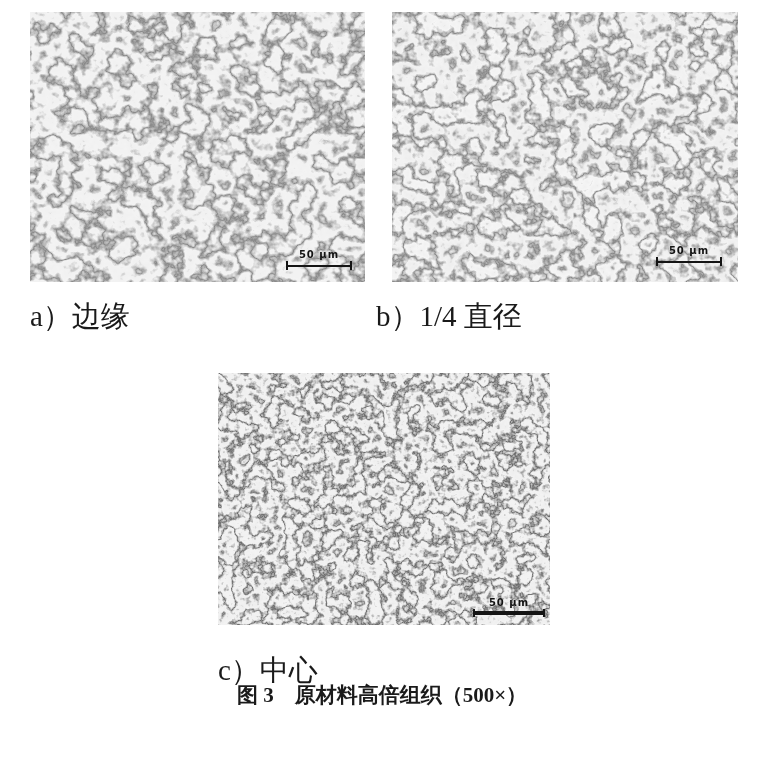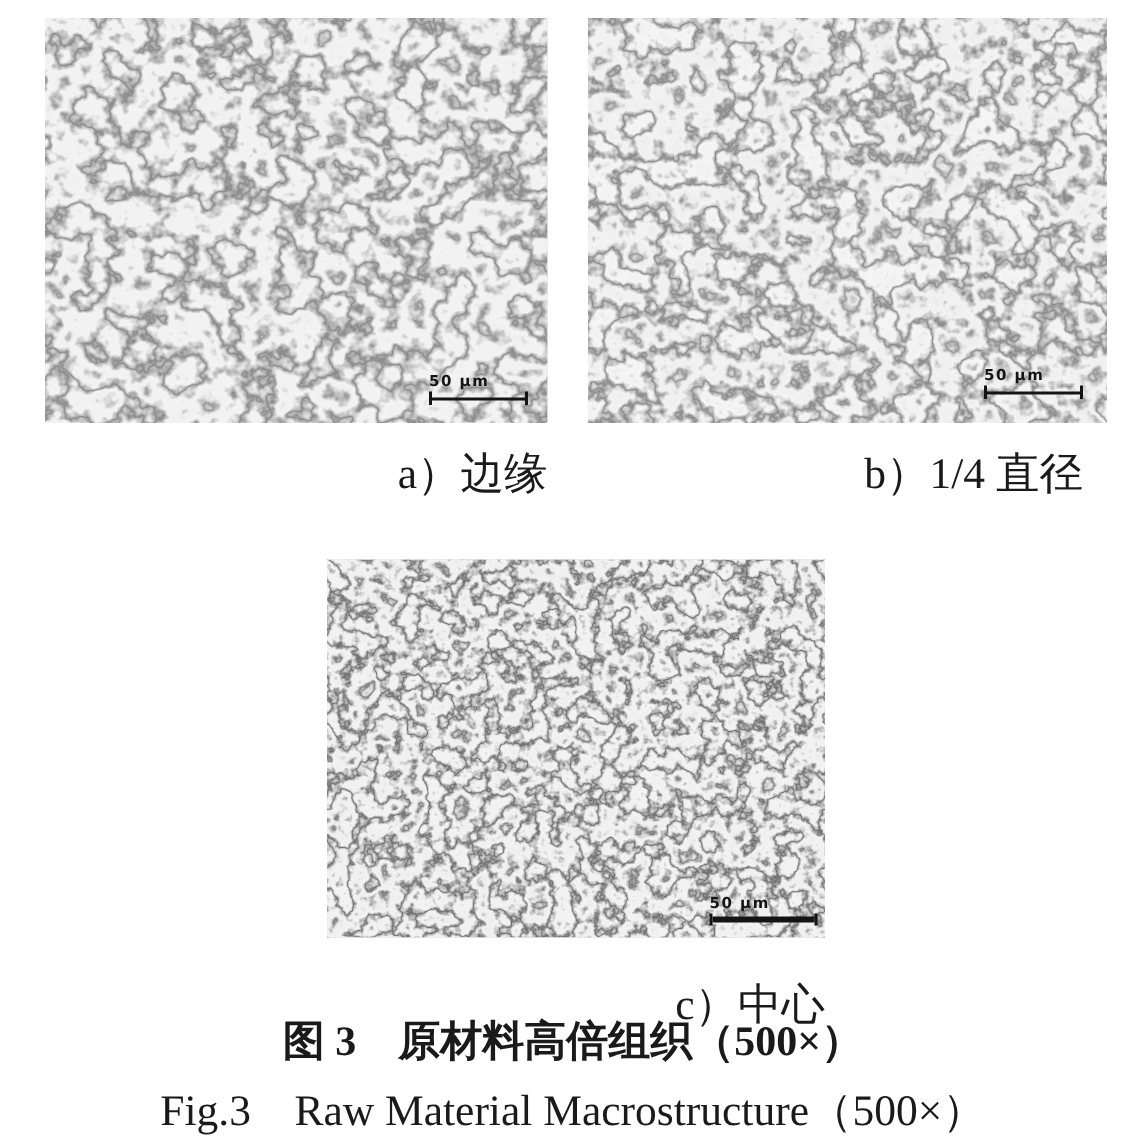--- a/index.html
+++ b/index.html
@@ -6,45 +6,45 @@
   .page{
     position:relative;width:764px;height:764px;background:#ffffff;
     font-family:"Liberation Serif","DejaVu Serif",serif;color:#1a1a1a;overflow:hidden;
   }
   .panel{position:absolute;overflow:hidden;background:#d9d9d9;}
   .panel svg.micro{display:block;width:100%;height:100%;}
   #panel-a{left:30px;top:12px;width:335px;height:270px;}
   #panel-b{left:392px;top:12px;width:346px;height:270px;}
   #panel-c{left:218px;top:373px;width:332px;height:252px;}
 
-  .scalebar{position:absolute;display:flex;flex-direction:column;z-index:3;}
+  .scalebar{position:absolute;display:flex;flex-direction:column;align-items:center;z-index:3;}
   #panel-a .scalebar{right:13px;bottom:12px;width:66px;}
   #panel-b .scalebar{right:16px;bottom:16px;width:66px;}
   #panel-c .scalebar{right:5px;bottom:8px;width:72px;}
   .sb-label{
     font-family:"DejaVu Sans","Liberation Sans",sans-serif;
     font-weight:bold;font-size:10px;line-height:11px;color:#141414;
     letter-spacing:1px;text-shadow:0 0 2px rgba(230,230,230,.7);
   }
   .sb-line{display:flex;align-items:center;width:100%;margin-top:1px;}
   .sb-tick{width:2px;height:9px;background:#141414;}
   .sb-rule{flex:1;height:2px;background:#141414;}
   #panel-c .sb-rule{height:4px;}
   #panel-c .sb-tick{height:8px;}
 
   .panel-label{
-    position:absolute;text-align:right;
+    position:absolute;text-align:left;
     font-size:29px;line-height:36px;color:#1a1a1a;
   }
   #label-a{left:30px;top:298px;width:335px;}
   #label-b{left:376px;top:298px;width:346px;}
   #label-c{left:218px;top:652px;width:332px;}
 
   .caption{position:absolute;left:0;width:764px;text-align:center;}
-  #caption-zh{top:676px;font-size:28px;line-height:38px;font-weight:bold;}
+  #caption-zh{top:676px;font-size:21px;line-height:38px;font-weight:bold;}
   #caption-en{top:722px;font-size:29px;line-height:38px;font-weight:normal;}
 </style>
 </head>
 <body>
 
 <svg width="0" height="0" style="position:absolute" aria-hidden="true">
   <defs>
     <filter id="micro-a" x="0" y="0" width="100%" height="100%">
       <feTurbulence type="fractalNoise" baseFrequency="0.038 0.042" numOctaves="4" seed="7" stitchTiles="stitch"></feTurbulence>
       <feColorMatrix type="matrix" values="1 0 0 0 0  1 0 0 0 0  1 0 0 0 0  0 0 0 0 1"></feColorMatrix>
@@ -120,15 +120,14 @@
         <span class="sb-tick"></span>
       </div>
     </div>
   </div>
 
   <div class="panel-label" id="label-a">a）边缘</div>
   <div class="panel-label" id="label-b">b）1/4 直径</div>
   <div class="panel-label" id="label-c">c）中心</div>
 
   <div class="caption" id="caption-zh">图 3　原材料高倍组织（500×）</div>
-  <div class="caption" id="caption-en">Fig.3　Raw Material Macrostructure（500×）</div>
 
 </div>
 
 </body></html>

